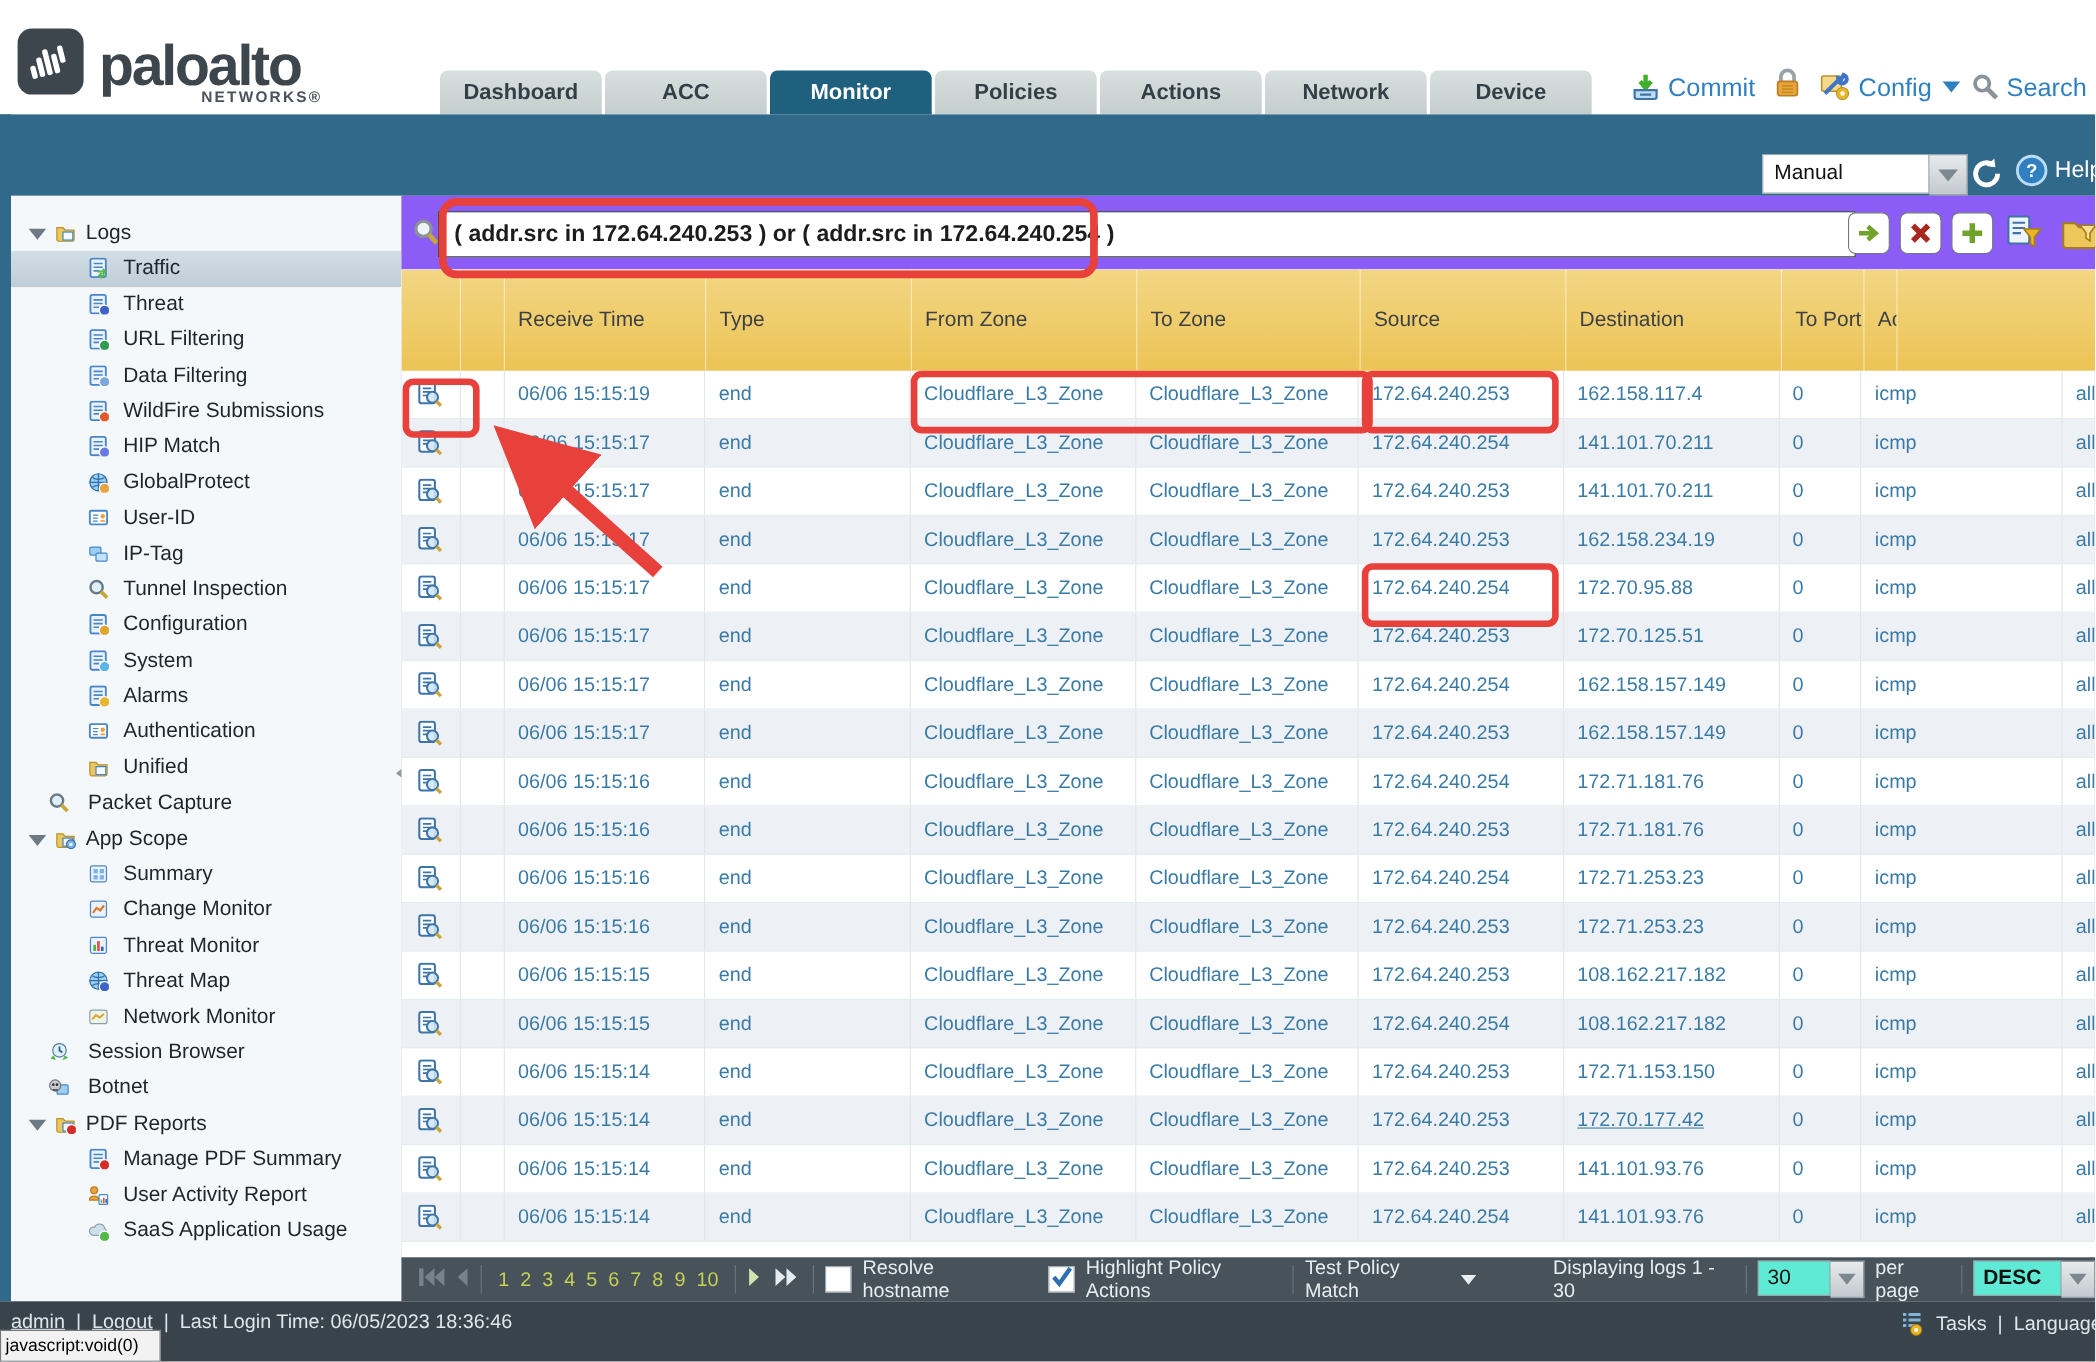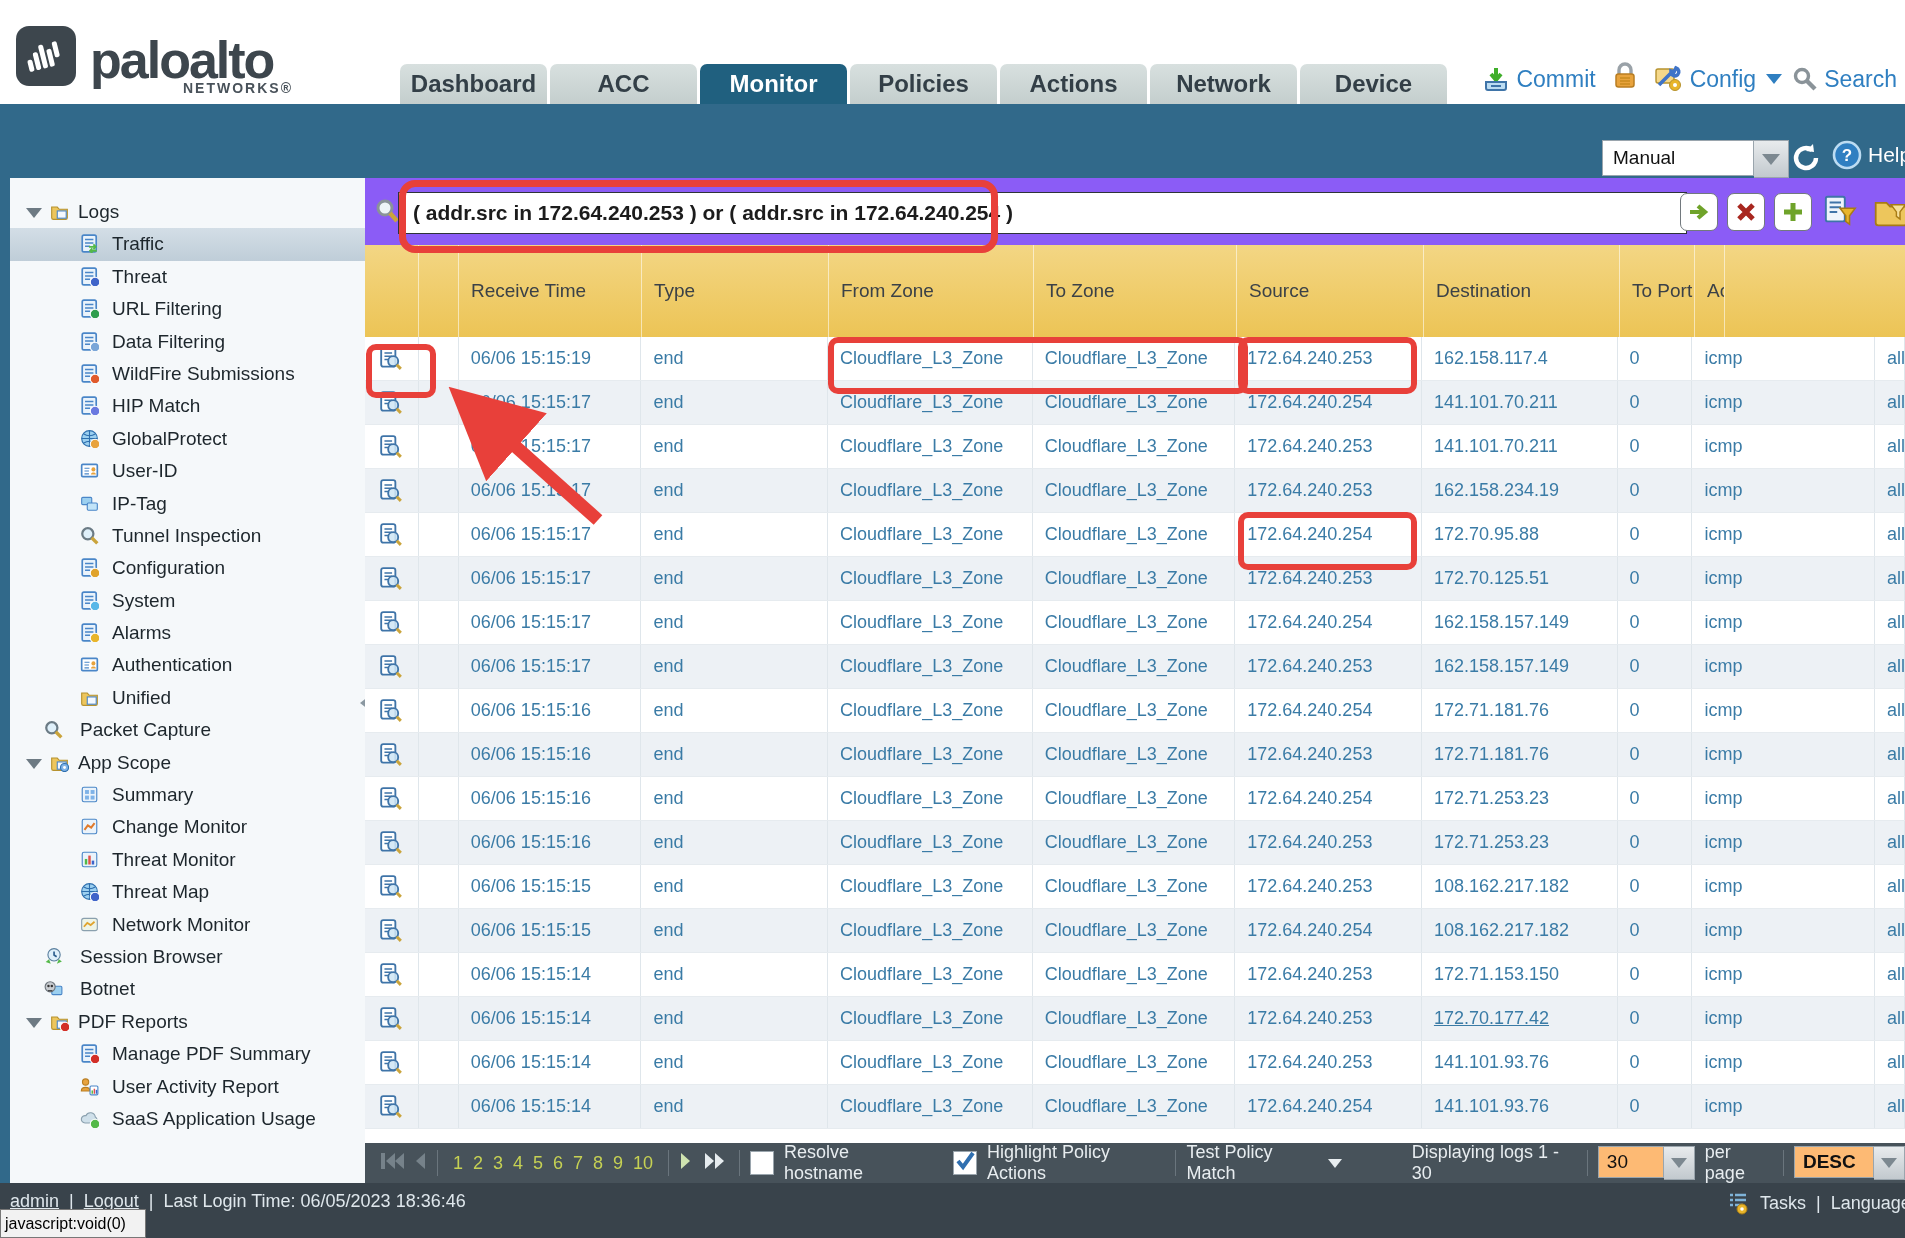--- a/index.html
+++ b/index.html
@@ -7,21 +7,21 @@
   .abs{position:absolute;}
 
   
   #tophdr{left:0;top:0;width:1905px;height:104px;background:#fff;}
   #logo-mark{left:16px;top:26px;width:60px;height:60px;background:#3d464d;border-radius:13px;}
   #logo-mark svg{position:absolute;left:0;top:0;}
   #logo-word{left:90px;top:30px;font-size:52px;font-weight:bold;color:#3d464d;letter-spacing:-2px;}
   #logo-sub{left:183px;top:80px;font-size:14px;font-weight:bold;color:#49525a;letter-spacing:2px;}
 
   #tabs{left:400px;top:64px;height:40px;display:flex;gap:3px;}
-  .tab{width:147px;height:40px;line-height:40px;text-align:center;font-size:24px;font-weight:bold;
+  .tab{width:147px;height:40px;line-height:40px;text-align:center;font-size:20px;font-weight:bold;
        color:#333f47;background:linear-gradient(#d8e0df,#c4cecd);border-radius:7px 7px 0 0;cursor:pointer;}
   .tab.sel{background:#20607f;color:#fff;}
 
   #hdr-actions{right:8px;top:58px;height:42px;display:flex;align-items:center;gap:10px;color:#2f7fc1;font-size:23px;}
   .hact{display:flex;align-items:center;gap:6px;cursor:pointer;}
   .caret{width:0;height:0;border-left:8px solid transparent;border-right:8px solid transparent;border-top:10px solid #2f7fc1;margin-left:4px;}
 
   
   #tealband{left:0;top:104px;width:1905px;height:74px;background:#31698a;}
   #manual-wrap{position:absolute;left:1602px;top:36px;display:flex;text-align:center;}
@@ -62,21 +62,21 @@
   .td{height:43px;display:flex;align-items:center;padding-left:12px;box-sizing:border-box;
       border-right:1px solid #dfe6eb;font-size:18px;color:#3a7ba6;overflow:hidden;white-space:nowrap;}
   .td.u{text-decoration:underline;}
   .td.icon-cell{justify-content:center;padding-left:0;cursor:pointer;}
 
   
   #pagebar{left:365px;top:1143px;width:1540px;height:40px;background:#47525a;display:flex;align-items:center;color:#e8edf0;font-size:18px;}
   .psep{width:1px;height:26px;background:#6a757d;margin:0 10px;}
   .pgnum{color:#c6d153;margin:0 5px;cursor:pointer;}
   .cb{width:22px;height:22px;background:#fff;border:1px solid #9aa5ad;margin-right:10px;position:relative;cursor:pointer;flex:none;}
-  .selbox{height:30px;background:#fdba74;color:#111;display:flex;align-items:center;padding:0 8px;font-size:19px;}
+  .selbox{height:30px;background:#5eead4;color:#111;display:flex;align-items:center;padding:0 8px;font-size:19px;}
   .selbtn{width:30px;height:32px;background:linear-gradient(#e8ebed,#c2c9ce);border:1px solid #9aa5ad;border-left:none;
           display:flex;align-items:center;justify-content:center;}
 
   
   #statusbar{left:0;top:1183px;width:1905px;height:55px;background:#39434b;color:#dfe7ec;font-size:18px;}
   #statusbar .lk{text-decoration:underline;cursor:pointer;}
   #tooltip{left:0px;top:1209px;width:146px;height:29px;background:#f2f2f2;border:1px solid #777;color:#000;
            font-size:16px;display:flex;align-items:center;padding-left:4px;box-sizing:border-box;}
 
   

